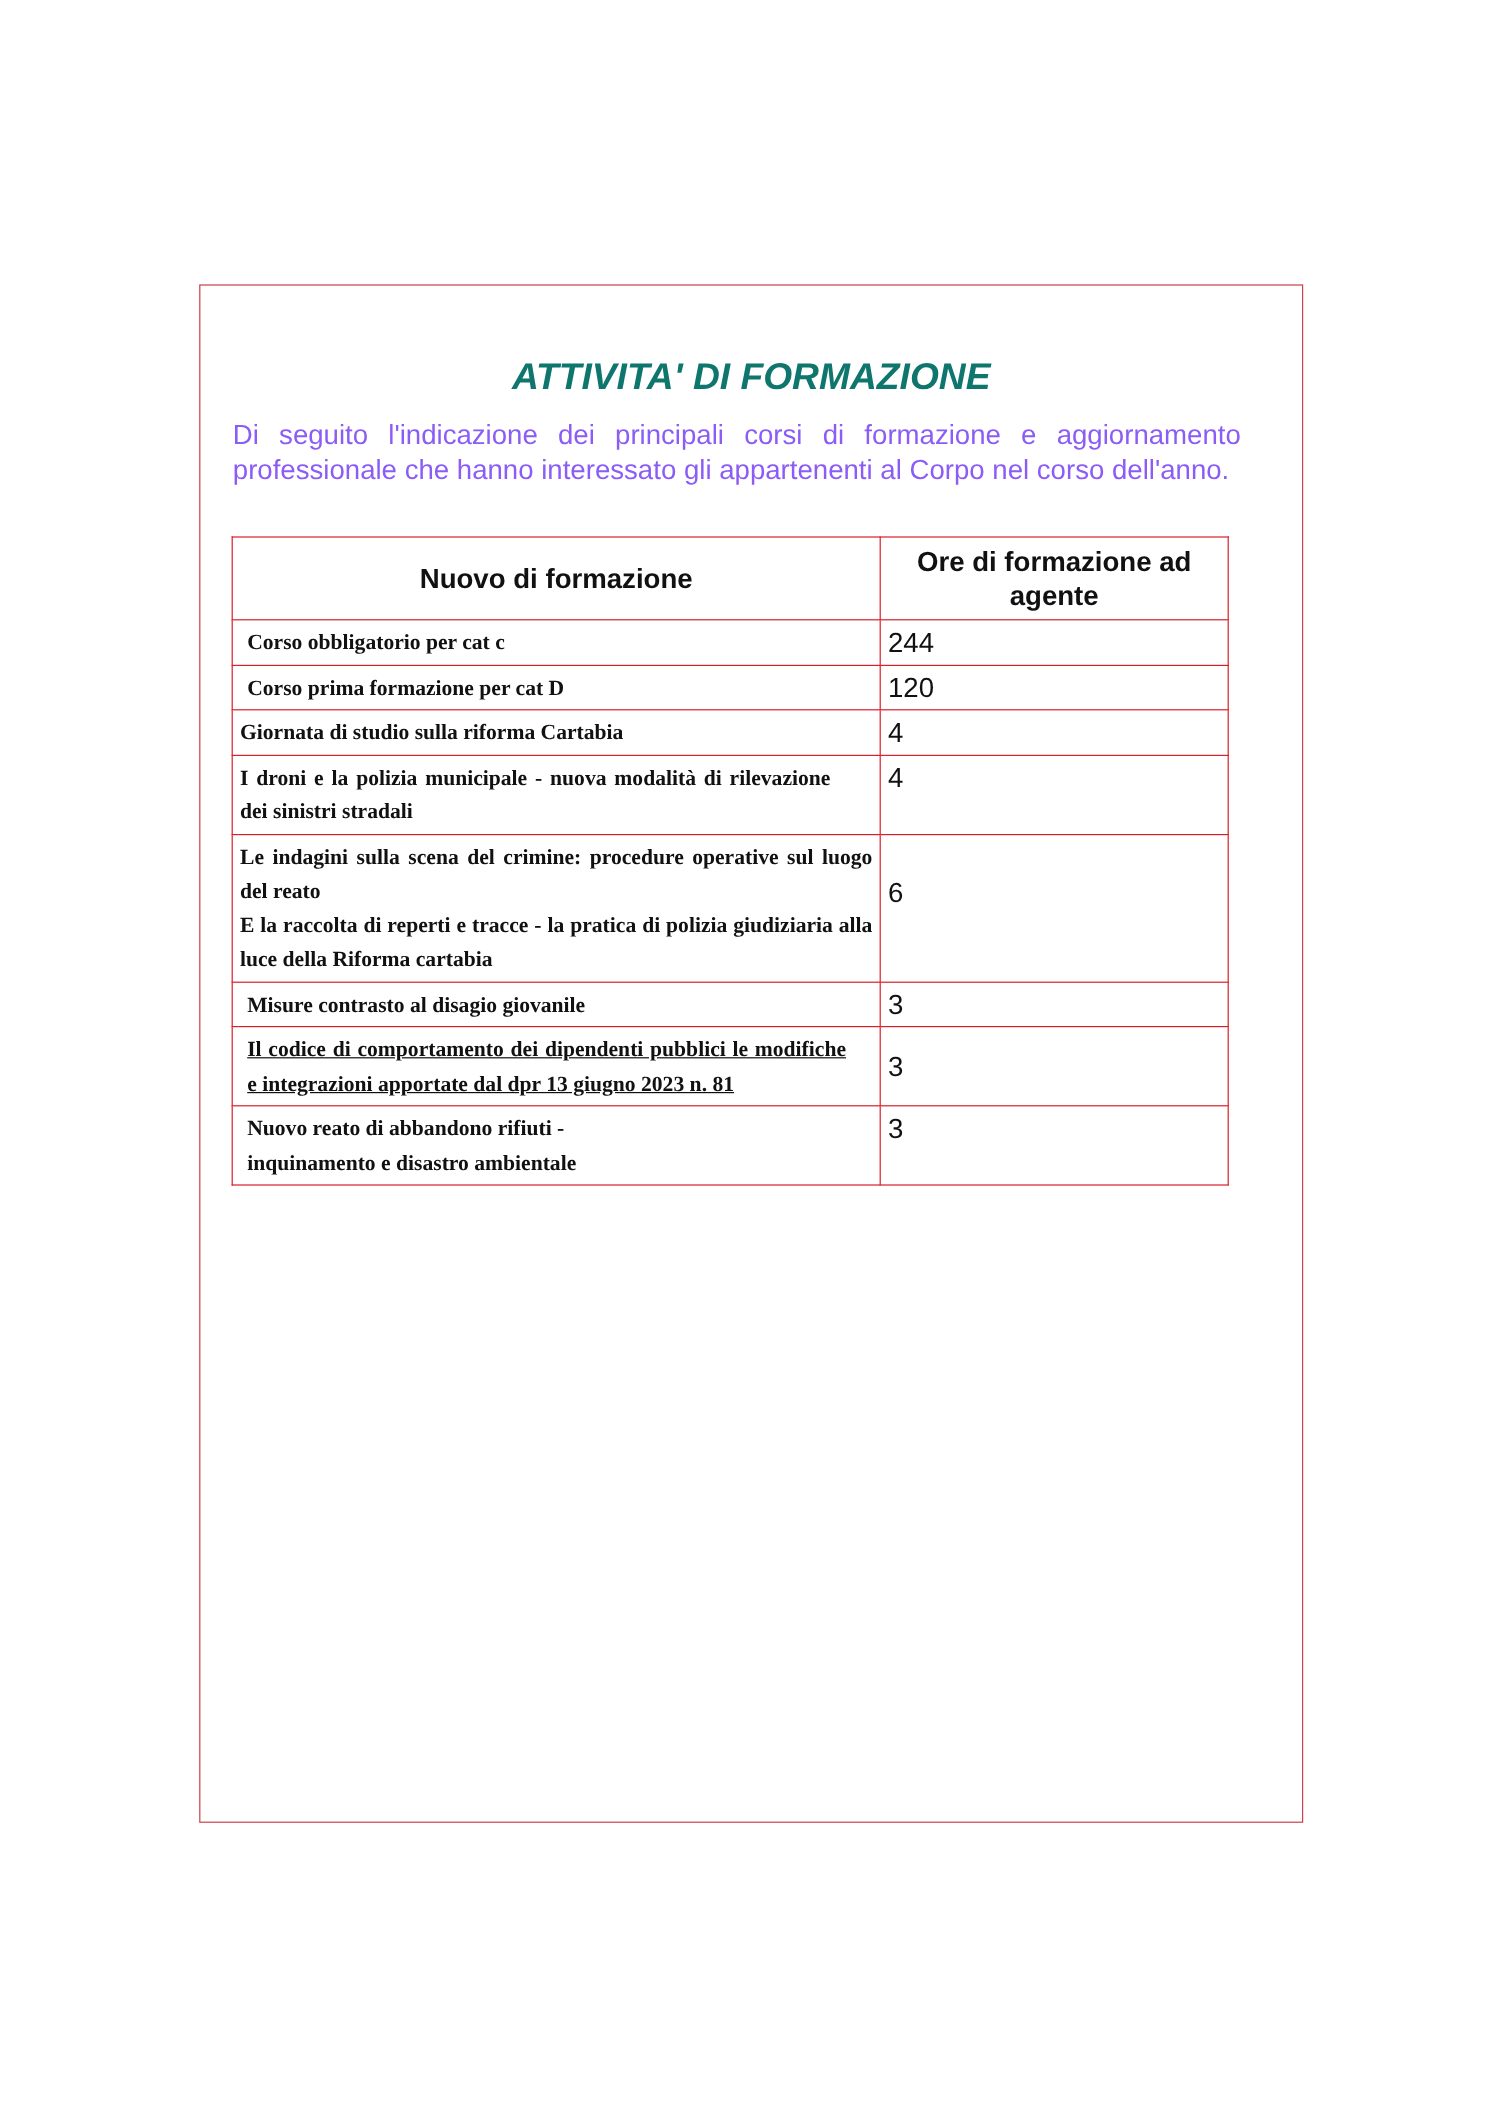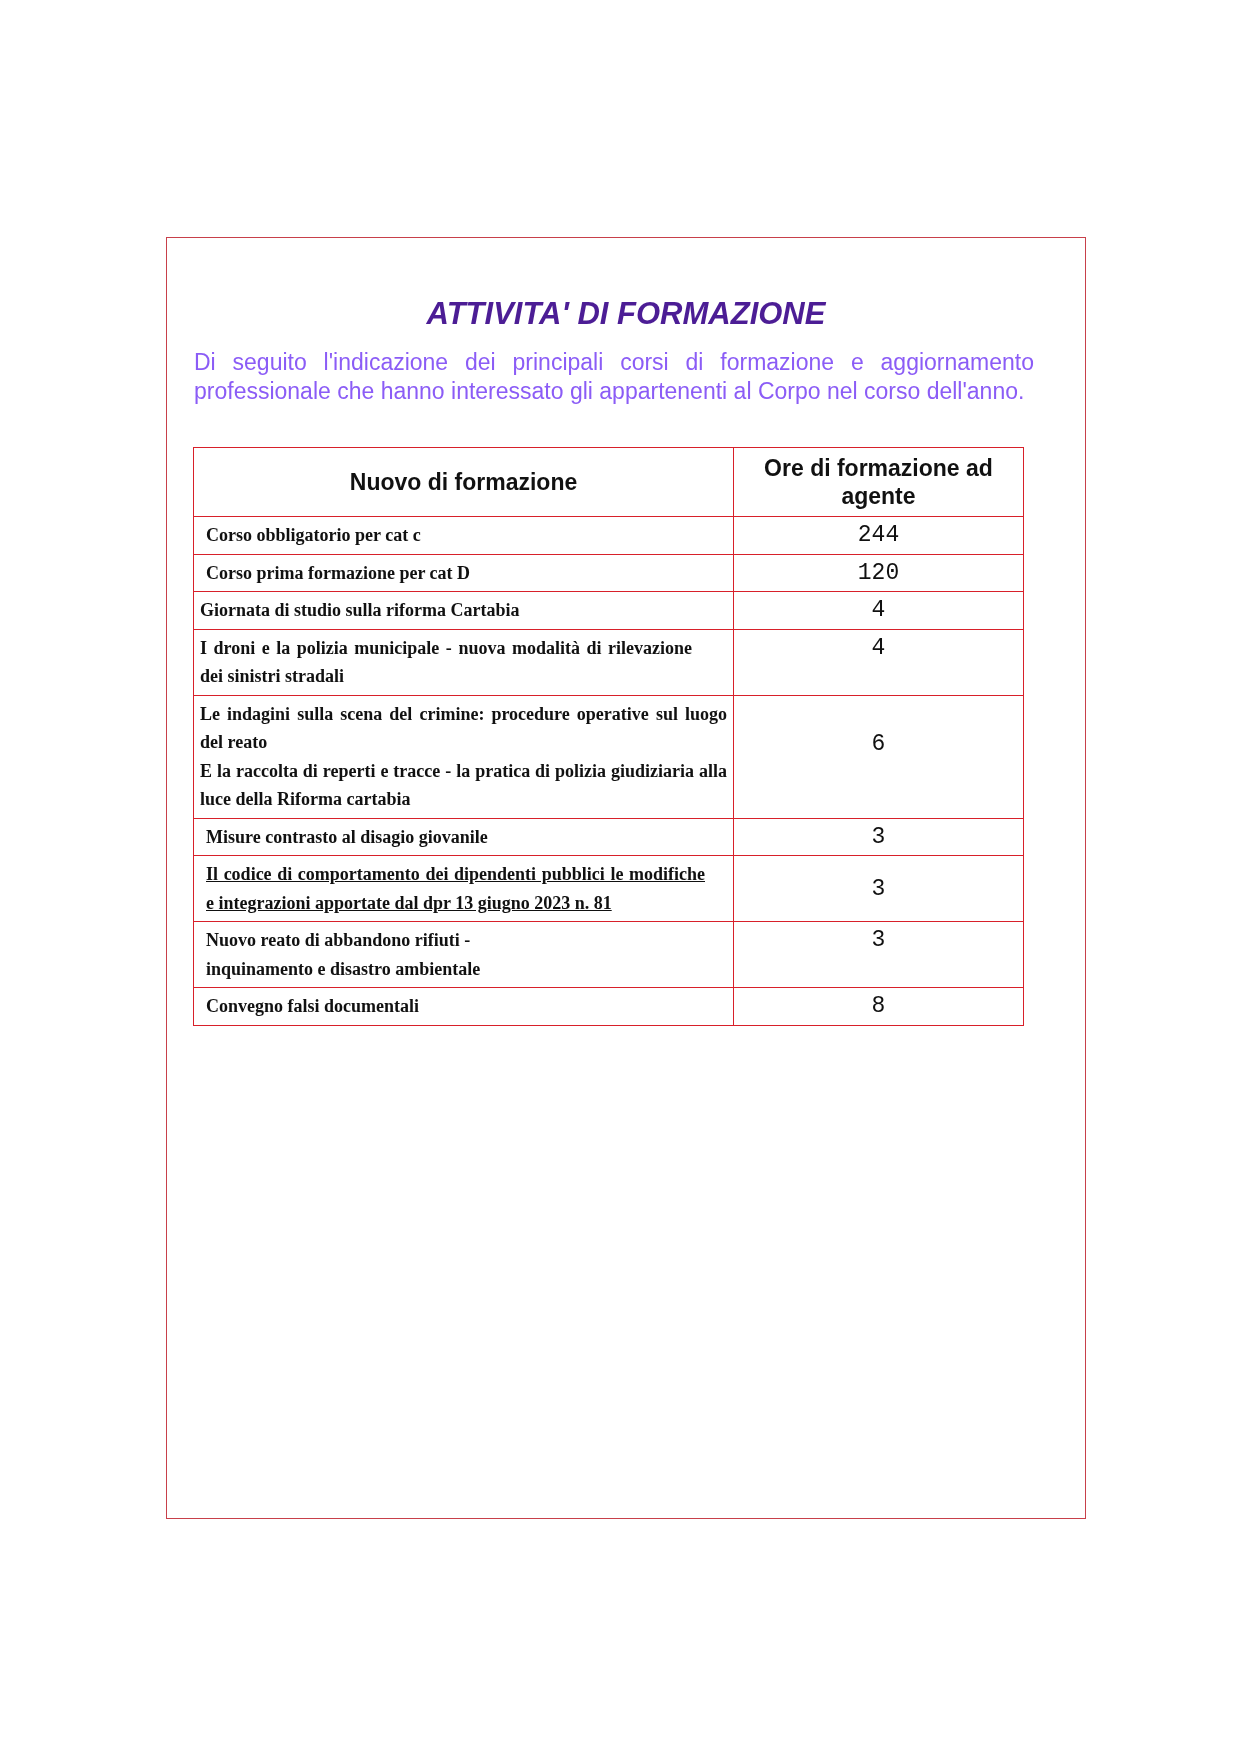--- a/index.html
+++ b/index.html
@@ -6,21 +6,21 @@
   body {
     width: 1241px; height: 1754px; background: #ffffff; position: relative;
     font-family: "Liberation Sans", sans-serif; color: #111;
   }
   .frame {
     position: absolute; left: 166px; top: 237px; width: 920px; height: 1282px;
     border: 1px solid #c8404a; box-sizing: border-box;
   }
   .title {
     position: absolute; left: 166px; top: 296px; width: 920px; text-align: center;
-    font-size: 31px; font-weight: bold; font-style: italic; color: #4c1d95;
+    font-size: 31px; font-weight: bold; font-style: italic; color: #0f766e;
     letter-spacing: 0px;
   }
   .intro {
     position: absolute; left: 194px; top: 348px; width: 840px;
     font-size: 23px; line-height: 29px; text-align: justify; color: #8b5cf6;
   }
   table {
     position: absolute; left: 193px; top: 447px; width: 830px;
     border-collapse: collapse; table-layout: fixed;
   }
@@ -29,21 +29,21 @@
     font-family: "Liberation Sans", sans-serif; font-weight: bold; font-size: 23px;
     text-align: center; vertical-align: middle; line-height: 28px; padding: 4px 8px;
     height: 60px;
   }
   td.course {
     font-family: "Liberation Serif", serif; font-weight: bold; font-size: 18px;
     line-height: 28.5px; padding: 4px 6px 4px 6px; text-align: justify;
   }
   td.course.ind { padding-left: 12px; }
   td.hours {
-    font-family: Liberation Mono, monospace; font-size: 23px; text-align: center;
+    font-family: Liberation Sans, sans-serif; font-size: 23px; 
     line-height: 28px; padding: 4px 6px;
   }
   td.hours.mid { vertical-align: middle; }
   .col1 { width: 540px; }
   .col2 { width: 290px; }
   .gap-line { display: block; }
 </style>
 </head>
 <body>
 
@@ -96,18 +96,14 @@
       <td class="course ind" style="padding-right:28px;text-align-last:left;text-decoration:underline;">Il codice di comportamento dei dipendenti pubblici le modifiche e integrazioni apportate dal dpr 13 giugno 2023 n. 81</td>
       <td class="hours mid">3</td>
     </tr>
     <tr>
       <td class="course ind" style="text-align:left;">
         <span style="display:block;">Nuovo reato di abbandono rifiuti -</span>
         <span class="gap-line">inquinamento e disastro ambientale</span>
       </td>
       <td class="hours">3</td>
     </tr>
-    <tr>
-      <td class="course ind">Convegno falsi documentali</td>
-      <td class="hours">8</td>
-    </tr>
   </tbody>
 </table>
 
 </body></html>

